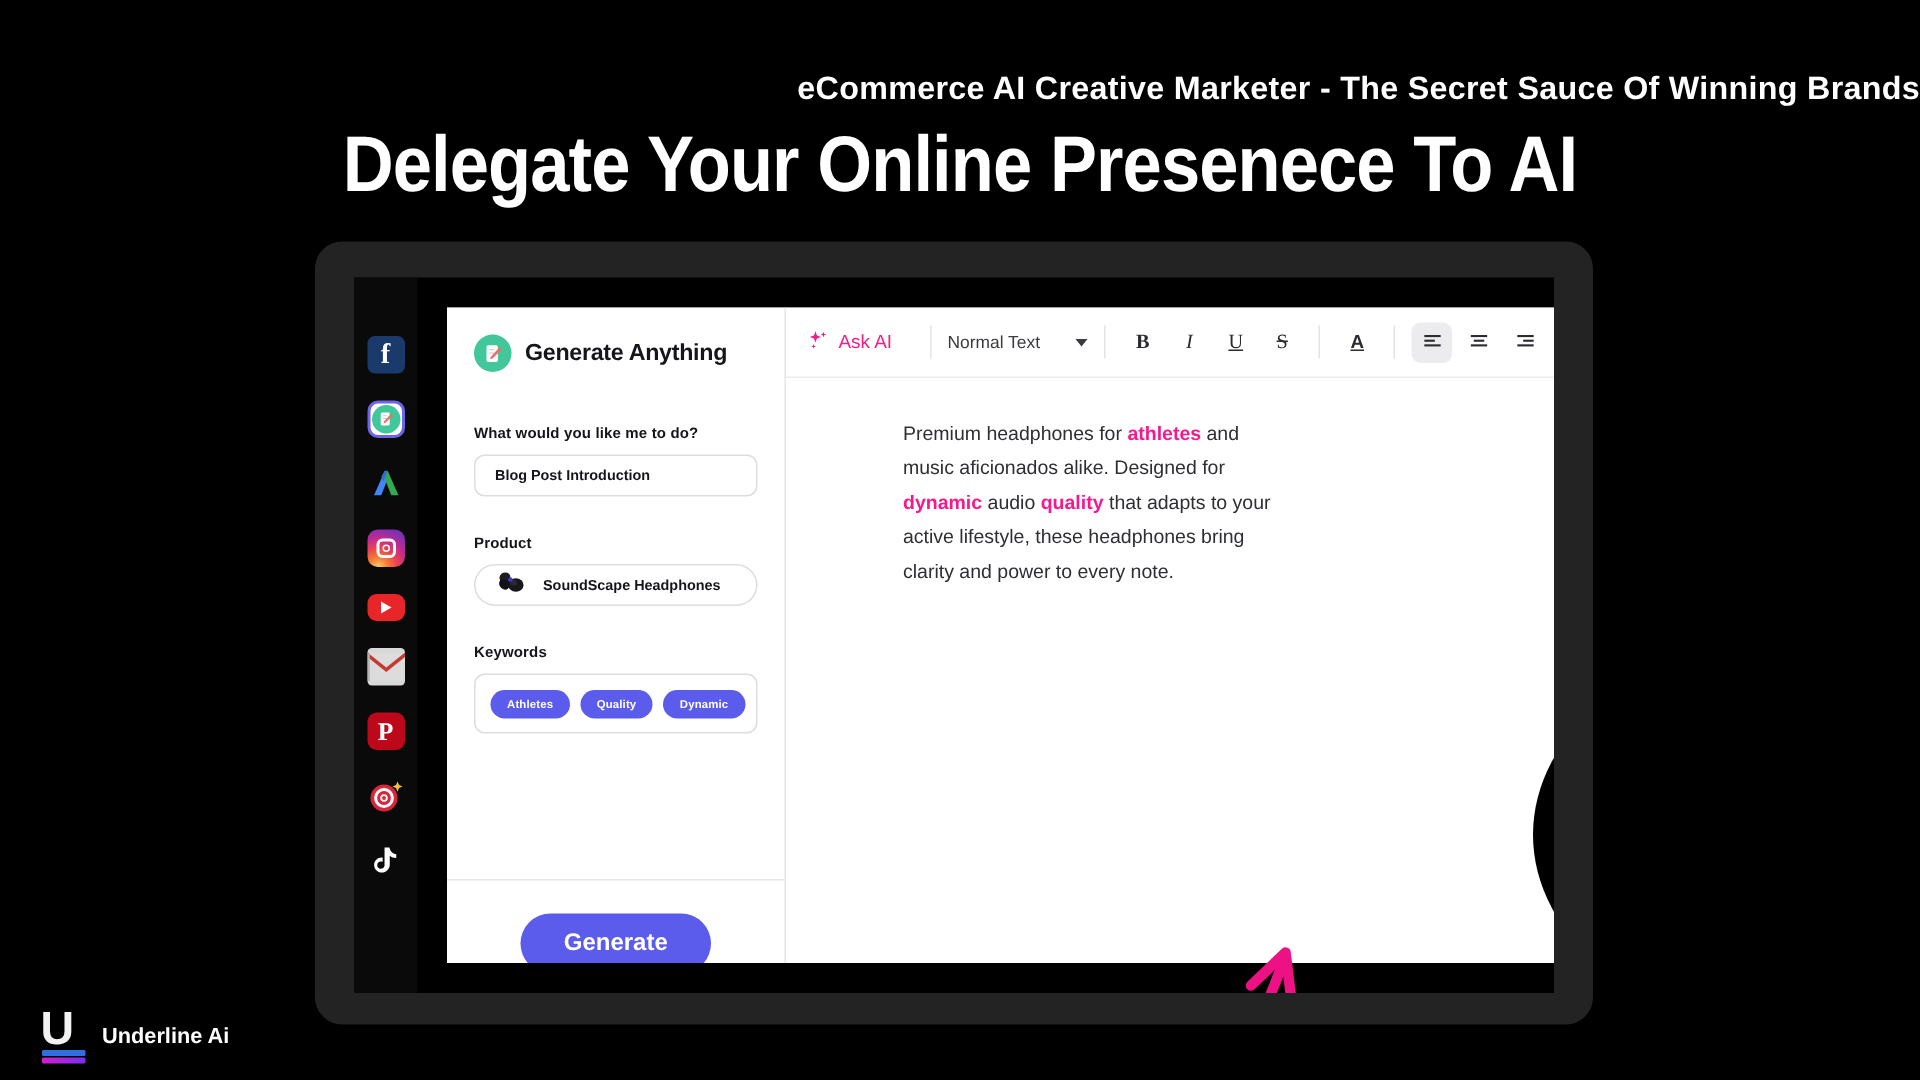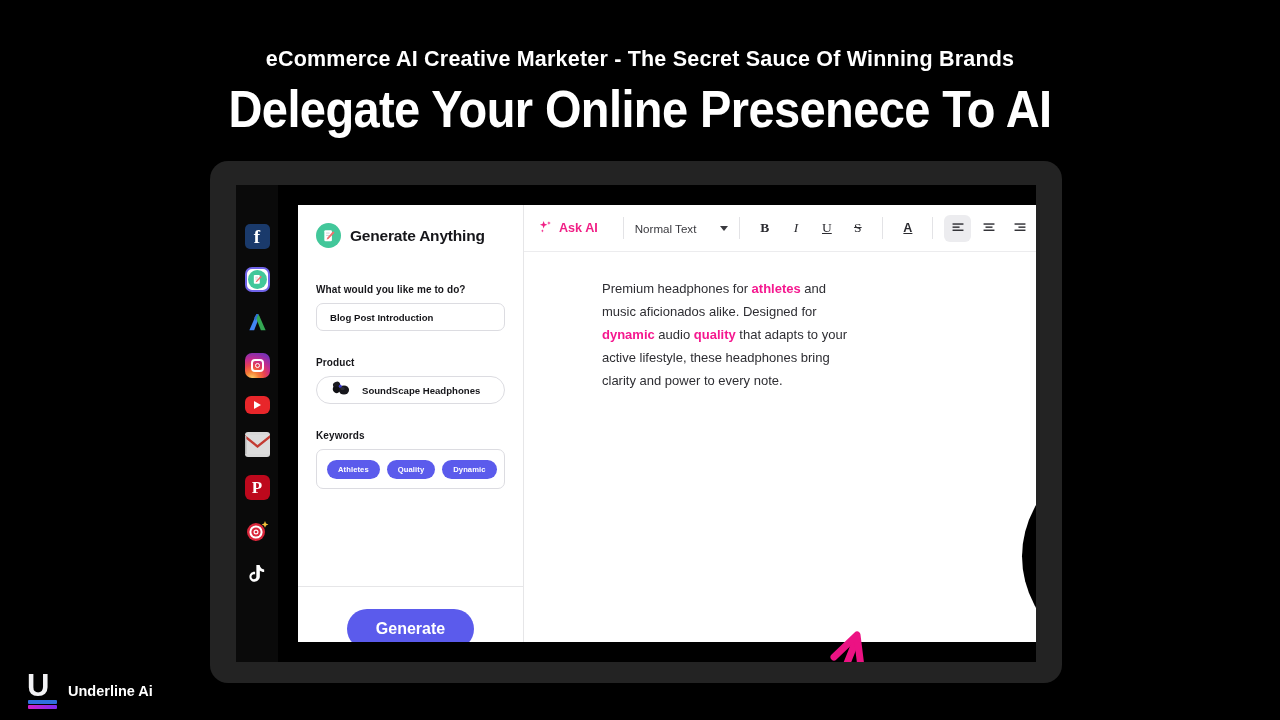--- a/index.html
+++ b/index.html
@@ -7,21 +7,21 @@
     width: 1280px; height: 720px;
     background: #000000;
     font-family: "Liberation Sans", sans-serif;
     overflow: hidden;
   }
   .stage { position: relative; width: 1280px; height: 720px; background: #000; }
 
   
   .kicker {
     position: absolute; left: 0; right: 0; top: 47px;
-    text-align: center;
+    text-align: right;
     color: #ffffff;
     font-size: 21.5px;
     font-weight: 700;
     letter-spacing: 0.2px;
   }
   .headline {
     position: absolute; left: 0; right: 0; top: 78px;
     text-align: center;
     color: #ffffff;
     font-size: 47px;
@@ -146,21 +146,21 @@
   
   .editor { flex: 1; position: relative; background: #fff; }
   .toolbar {
     height: 47px;
     border-bottom: 1px solid #ececee;
     display: flex; align-items: center;
     padding: 0 14px;
     gap: 0px;
   }
   .ask-ai { display: flex; align-items: center; gap: 6px; color: #f01f85;
-            font-size: 12.6px; font-weight: 700; padding-right: 14px; }
+            font-size: 12.6px; font-weight: 400; padding-right: 14px; }
   .tb-sep { width: 1px; height: 22px; background: #e3e3e6; margin: 0 11px; }
   .tb-select { display:flex; align-items:center; gap: 24px; font-size: 11.6px; color: #3a3a3f; }
   .caret { width:0;height:0;border-left:4.5px solid transparent;border-right:4.5px solid transparent;border-top:5px solid #3a3a3f;}
   .tb-btn {
     width: 27px; height: 27px; border-radius: 6px;
     display: flex; align-items: center; justify-content: center;
     font-size: 13.5px; color: #2b2b30;
     font-family: "Liberation Serif", serif;
   }
   .tb-btn.sans { font-family: "Liberation Sans", sans-serif; font-size: 12.5px; }

